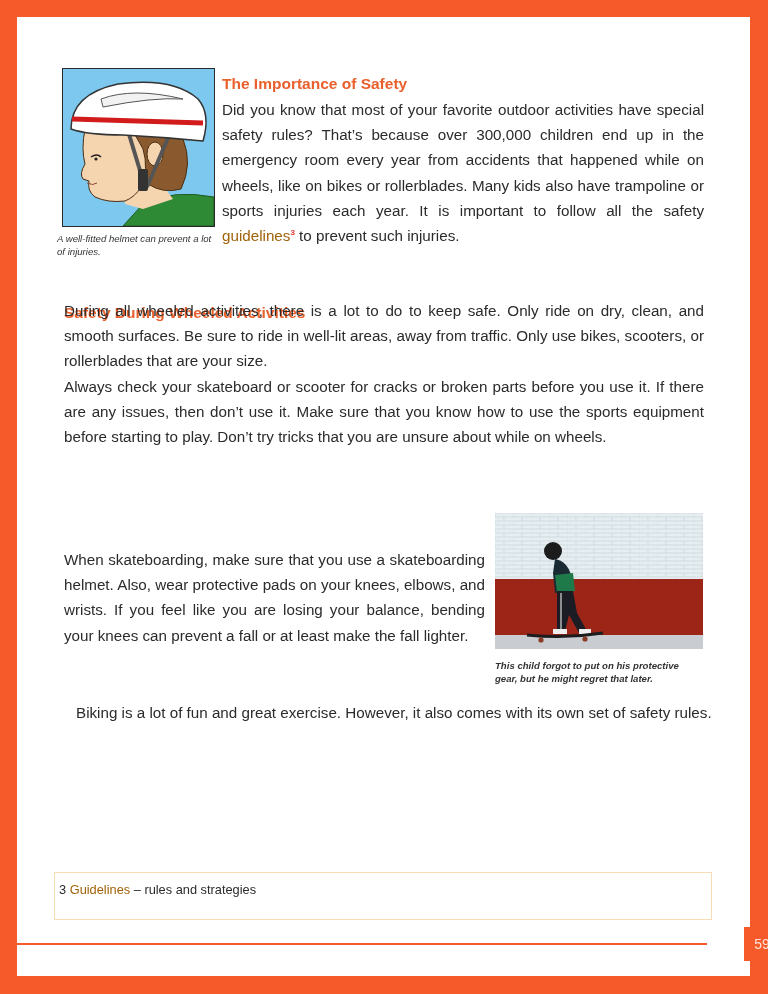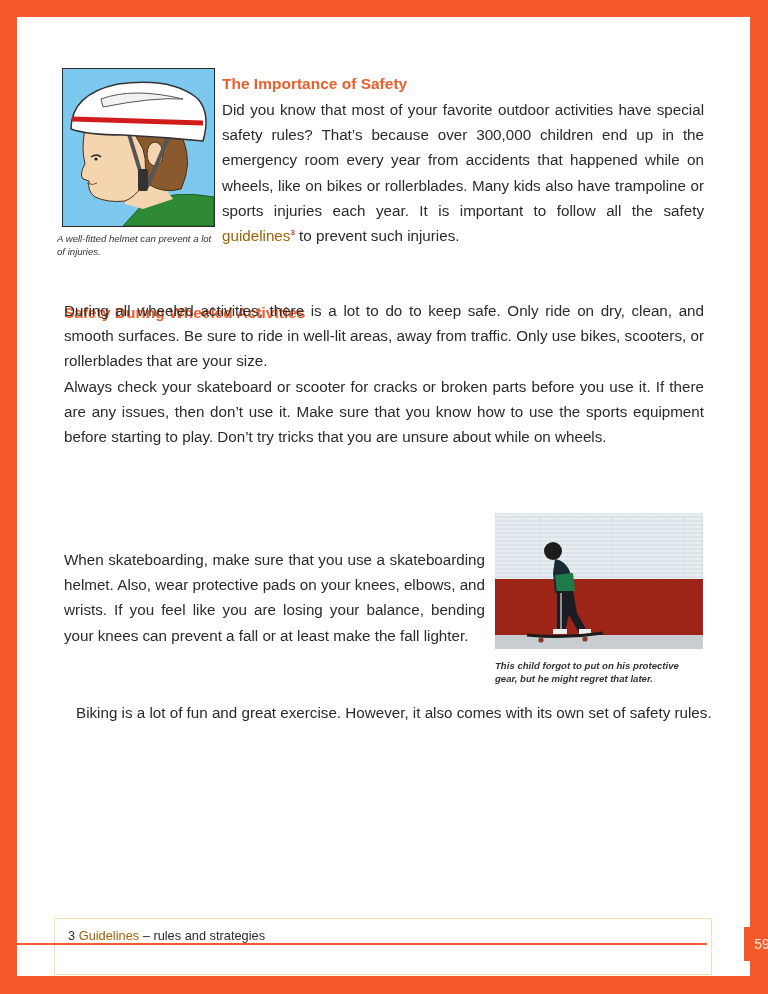--- a/index.html
+++ b/index.html
@@ -28,23 +28,23 @@
     
     .helmet-img {
       left: 45px; top: 51px; width: 151px; height: 157px;
       border: 1px solid #2a2a2a; background: #7cc8ee; overflow: hidden;
     }
     
     .skate-img {
       left: 478px; top: 496px; width: 208px; height: 136px; overflow: hidden; background: #e8eef0;
     }
     .footnote-box {
-      left: 37px; top: 855px; width: 658px; height: 57px;
+      left: 37px; top: 855px; width: 658px; height: 48px;
       border: 1.5px solid #f8dcb4; box-sizing: border-box; background: #fff;
-      padding: 9px 14px 0 13px; font-size: 12.8px; line-height: 16.5px; color: #2b2b2b; margin-top: 46px;
+      padding: 9px 14px 0 4px; font-size: 12.8px; line-height: 16.5px; color: #2b2b2b;
     }
     .rule { left: 0; top: 926px; width: 690px; height: 2px; background: #f65a2b; }
     .page-num {
       left: 687px; top: 910px; width: 36px; height: 34px; background: #f65a2b;
       color: #ffe3d6; font-size: 14px; line-height: 34px; text-align: center; margin-left: 40px;
     }
   </style>
 </head>
 <body>
 

